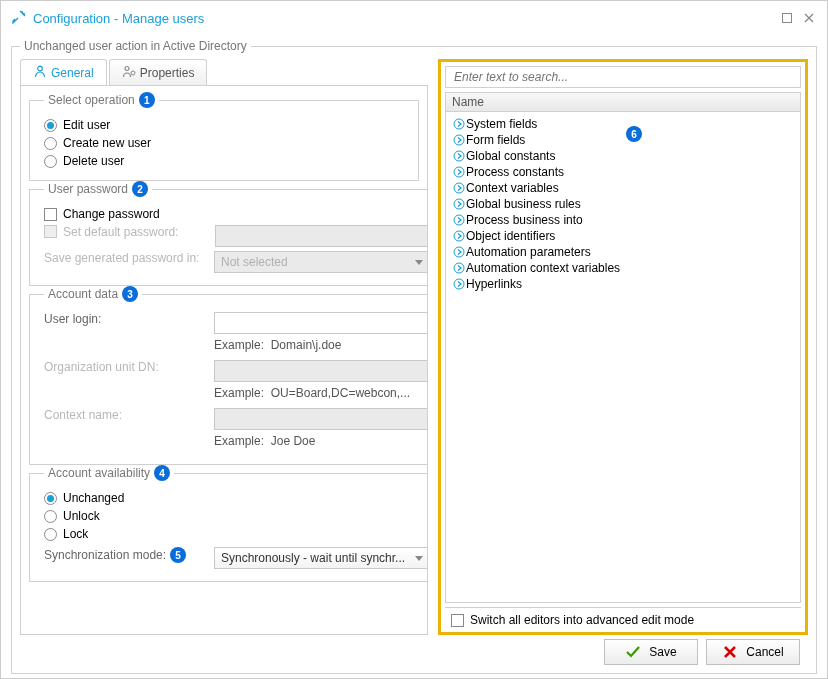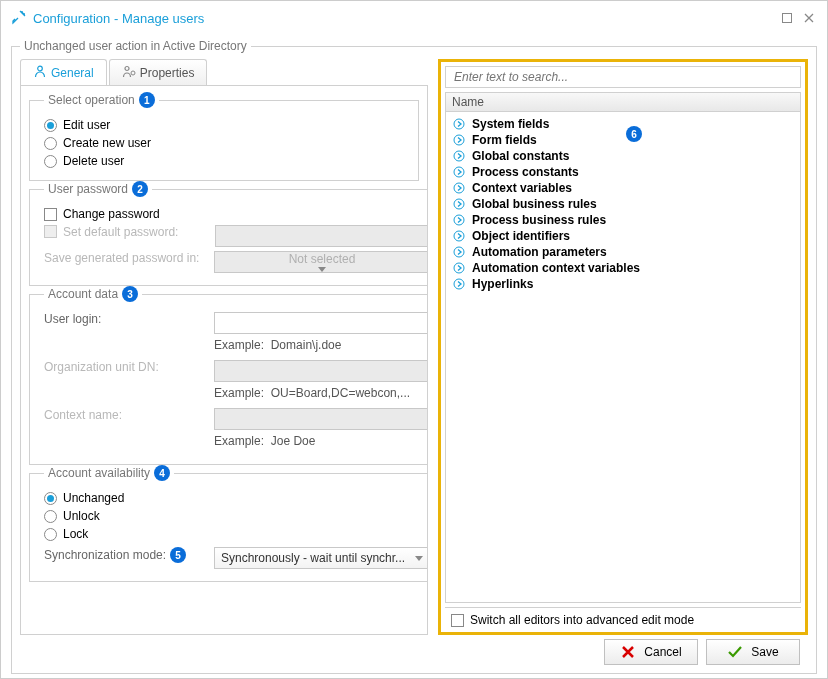--- a/index.html
+++ b/index.html
@@ -22,28 +22,28 @@
   fieldset.group { border:1px solid #d0d0d0; margin-bottom:0; padding:6px 8px 8px 14px; }
   fieldset.group > legend { color:#777; padding:0 4px; display:flex; align-items:center; gap:4px; }
   .badge { display:inline-flex; align-items:center; justify-content:center; width:16px; height:16px; border-radius:50%; background:#0a6dd9; color:#fff; font-size:10px; font-weight:bold; }
   .radio-row, .check-row { display:flex; align-items:center; gap:6px; margin:4px 0; }
   .form-row { display:flex; align-items:flex-start; margin:4px 0; }
   .form-label { width:170px; color:#666; }
   .form-label.disabled, .disabled-text { color:#b8b8b8; }
   input[type=text].field, .selectbox { width:216px; height:22px; border:1px solid #c8c8c8; padding:0 6px; background:#fff; color:#333; }
   input[type=text].field:disabled { background:#eaeaea; }
   .selectbox { display:flex; align-items:center; justify-content:space-between; background:linear-gradient(#fff,#f3f3f3); cursor:pointer; }
-  .selectbox.disabled { color:#b0b0b0; background:#eaeaea; cursor:default;flex-direction:column; }
+  .selectbox.disabled { color:#b0b0b0; background:#eaeaea; cursor:default; }
   .caret { width:0; height:0; border-left:4px solid transparent; border-right:4px solid transparent; border-top:5px solid #888; }
   .example { color:#555; margin:0 0 4px 0; }
   .search { border:1px solid #d0d0d0; margin:4px; height:22px; padding:0 6px; background:#fff; }
   .search input { border:none; outline:none; width:100%; height:100%; color:#333; font-style:italic; }
   .grid-head { background:linear-gradient(#f8f8f8,#e8e8e8); border:1px solid #d0d0d0; margin:0 4px; height:20px; display:flex; align-items:center; padding:0 6px; color:#555; }
   .tree { flex:1; margin:0 4px 4px 4px; border:1px solid #d0d0d0; border-top:none; padding:4px 0; overflow:auto; }
-  .tree-item { display:flex; align-items:flex-end; gap:6px; padding:1px 6px; cursor:pointer;font-weight:bold; }
+  .tree-item { display:flex; align-items:flex-end; padding:1px 6px; cursor:pointer; }
   .arrow-icon { width:14px; height:14px; display:flex; align-items:center; justify-content:center; color:#1a9fd9; }
   .arrow-icon.empty { color:transparent; }
   .bottom-check { border-top:1px solid #d0d0d0; margin:0 4px; padding:5px 6px; display:flex; align-items:center; gap:6px; }
   .buttons { display:flex; justify-content:flex-end; gap:8px; padding:0 8px 0 0; margin-top:4px; }
   .btn { width:94px; height:26px; border:1px solid #c0c0c0; background:linear-gradient(#fff,#ececec); display:flex; align-items:center; justify-content:center; gap:8px; cursor:pointer; }
   .btn .btn-icon { width:16px; height:16px; }
   .radio-vis { width:13px; height:13px; border-radius:50%; border:1px solid #888; display:inline-flex; align-items:center; justify-content:center; background:#fff; }
   .radio-vis.checked::after { content:""; width:7px; height:7px; border-radius:50%; background:#1a9fd9; }
   .check-vis { width:13px; height:13px; border:1px solid #888; display:inline-flex; align-items:center; justify-content:center; background:#fff; }
   .check-vis.disabled { border-color:#c8c8c8; background:#eee; }
@@ -261,21 +261,21 @@
             </span>
             <span>Global business rules</span>
           </div>
           <div class="tree-item">
             <span class="arrow-icon">
               <svg width="12" height="12" viewBox="0 0 12 12">
                 <circle cx="6" cy="6" r="5" fill="none" stroke="#1a9fd9" stroke-width="1"></circle>
                 <path d="M5 3.5 L8 6 L5 8.5" fill="none" stroke="#1a9fd9" stroke-width="1.3"></path>
               </svg>
             </span>
-            <span>Process business rules</span>
+            <span>Process business into</span>
           </div>
           <div class="tree-item">
             <span class="arrow-icon">
               <svg width="12" height="12" viewBox="0 0 12 12">
                 <circle cx="6" cy="6" r="5" fill="none" stroke="#1a9fd9" stroke-width="1"></circle>
                 <path d="M5 3.5 L8 6 L5 8.5" fill="none" stroke="#1a9fd9" stroke-width="1.3"></path>
               </svg>
             </span>
             <span>Object identifiers</span>
           </div>
@@ -310,24 +310,24 @@
       <div class="bottom-check">
         <span class="check-vis"></span>
         <span>Switch all editors into advanced edit mode</span>
       </div>
     </div>
   </div>
 
   <div class="buttons">
     <div class="btn">
       <span class="btn-icon"><svg viewBox="0 0 16 16">
+            <path d="M2 8 L6 12 L14 3" stroke="#3a9a00" stroke-width="2.2" fill="none"></path>
+          </svg></span>
+      <span>Save</span>
+    </div>
+    <div class="btn">
+      <span class="btn-icon"><svg viewBox="0 0 16 16">
             <path d="M3 3 L13 13 M13 3 L3 13" stroke="#d80000" stroke-width="2.5"></path>
           </svg></span>
       <span>Cancel</span>
     </div>
-    <div class="btn">
-      <span class="btn-icon"><svg viewBox="0 0 16 16">
-            <path d="M2 8 L6 12 L14 3" stroke="#3a9a00" stroke-width="2.2" fill="none"></path>
-          </svg></span>
-      <span>Save</span>
-    </div>
   </div>
 </fieldset>
 
 </body></html>

